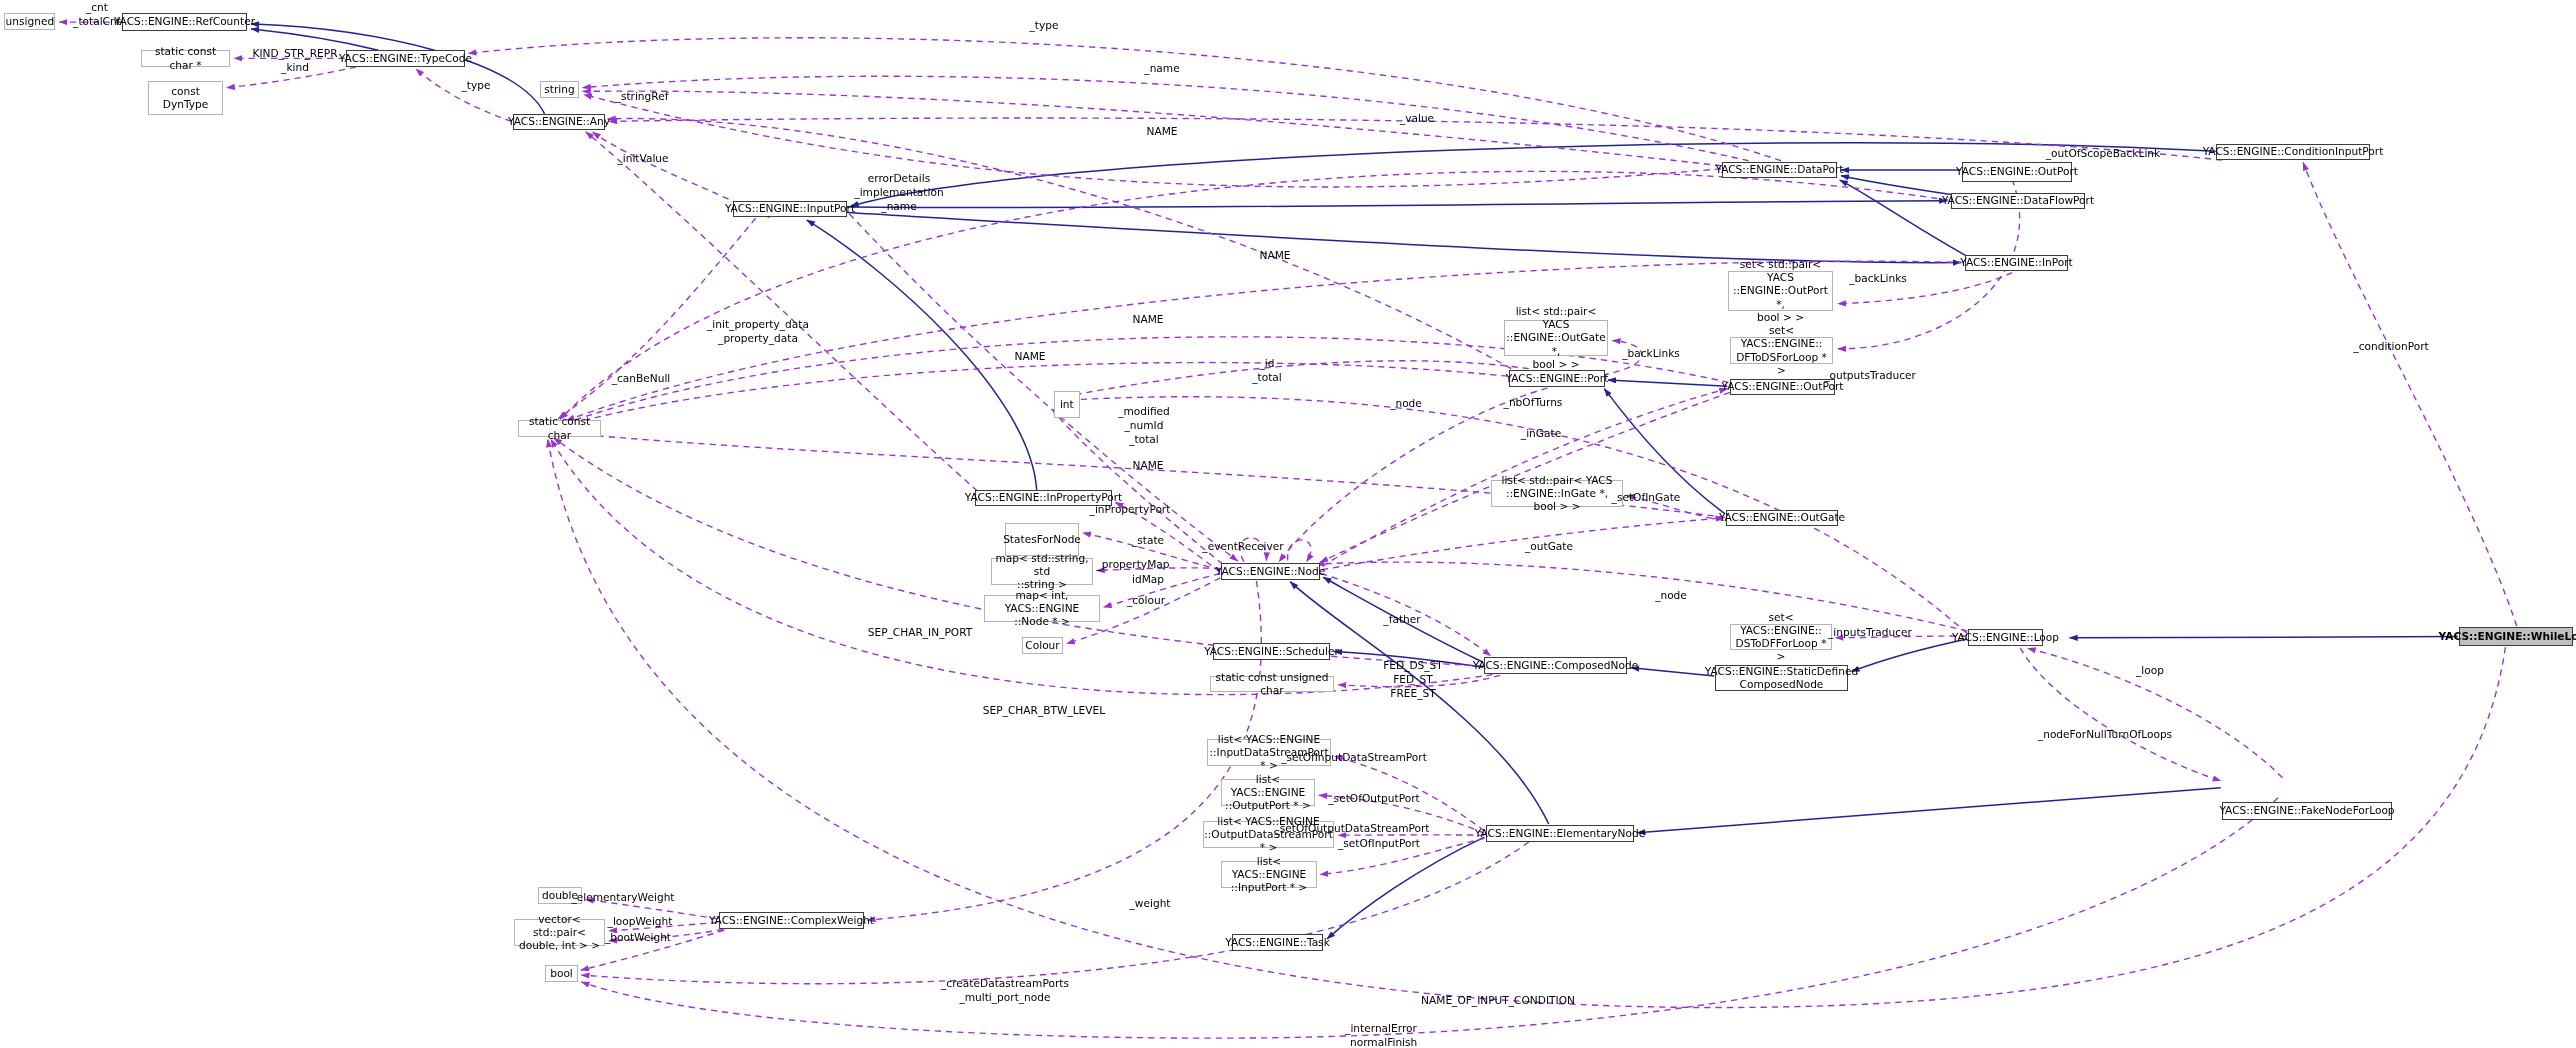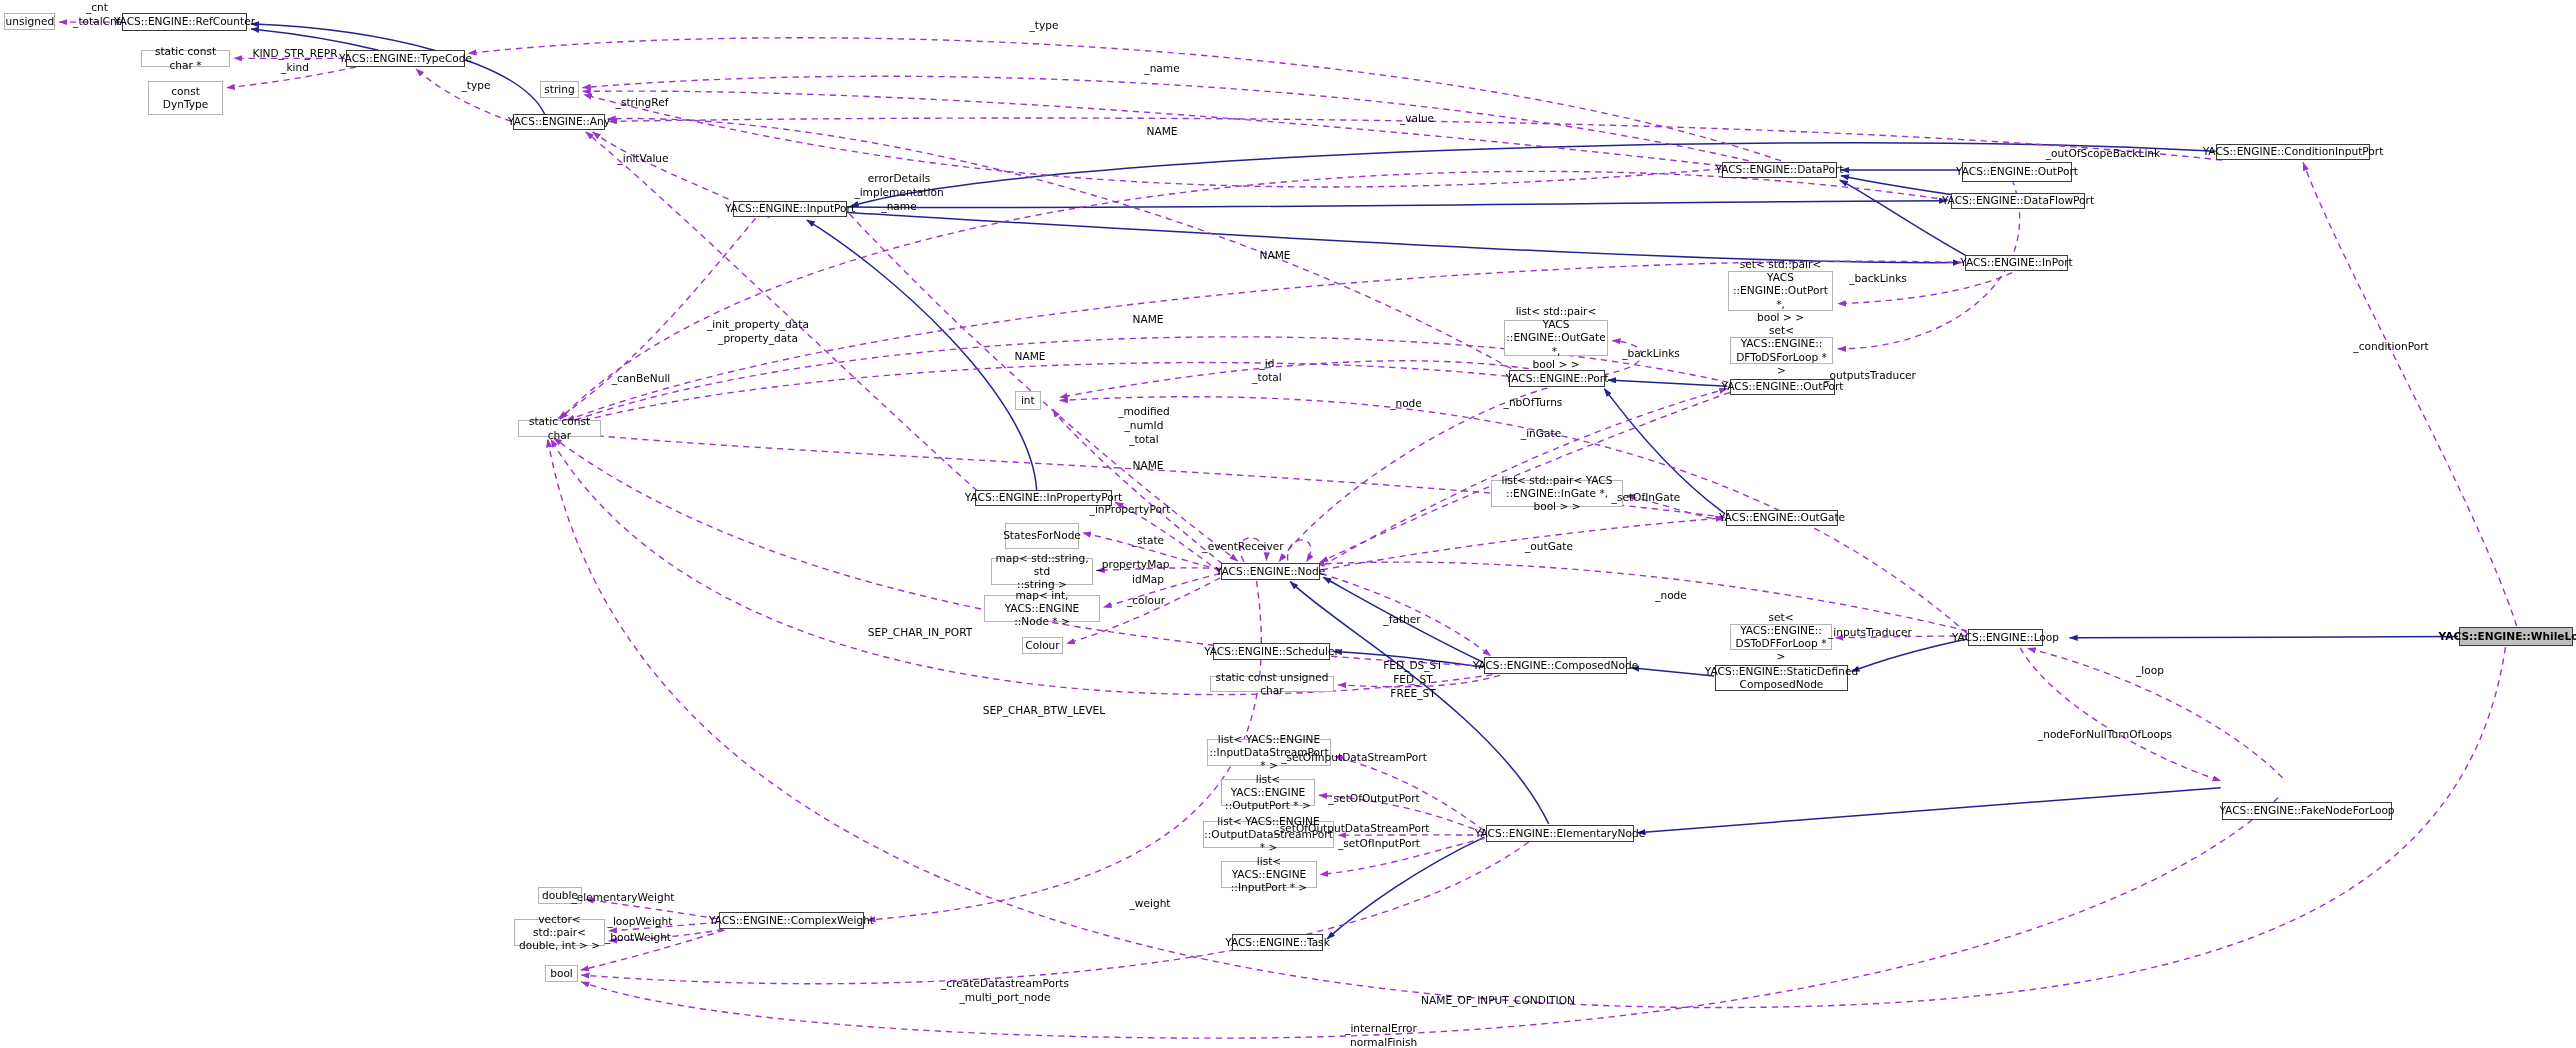--- a/index.html
+++ b/index.html
@@ -133,24 +133,24 @@
 <div class="node plain" style="left:1730px;top:337px;width:103px;height:27px">set&lt; YACS::ENGINE::
 DFToDSForLoop * &gt;</div>
 <div class="node plain" style="left:1504px;top:320px;width:104px;height:36px">list&lt; std::pair&lt; YACS
 ::ENGINE::OutGate *,
 bool &gt; &gt;</div>
 <div class="node" style="left:1509px;top:370px;width:96px;height:17px">YACS::ENGINE::Port</div>
 <div class="node" style="left:1730px;top:379px;width:105px;height:16px">YACS::ENGINE::OutPort</div>
 <div class="node plain" style="left:1491px;top:480px;width:132px;height:27px">list&lt; std::pair&lt; YACS
 ::ENGINE::InGate *, bool &gt; &gt;</div>
 <div class="node" style="left:1726px;top:510px;width:112px;height:16px">YACS::ENGINE::OutGate</div>
-<div class="node plain" style="left:1015px;top:391px;width:25.6px;height:19px">int</div>
+<div class="node plain" style="left:1054px;top:391px;width:25.6px;height:27px">int</div>
 <div class="node plain" style="left:518px;top:420px;width:83px;height:17px">static const char</div>
 <div class="node" style="left:975px;top:490px;width:137px;height:16px">YACS::ENGINE::InPropertyPort</div>
-<div class="node plain" style="left:1005px;top:523px;width:74px;height:26px">StatesForNode</div>
+<div class="node plain" style="left:1005px;top:523px;width:74px;height:33px">StatesForNode</div>
 <div class="node plain" style="left:991px;top:558px;width:102px;height:27px">map&lt; std::string, std
 ::string &gt;</div>
 <div class="node" style="left:1221px;top:563px;width:99px;height:17px">YACS::ENGINE::Node</div>
 <div class="node plain" style="left:984px;top:595px;width:116px;height:27px">map&lt; int, YACS::ENGINE
 ::Node * &gt;</div>
 <div class="node plain" style="left:1022px;top:637px;width:41px;height:17px">Colour</div>
 <div class="node" style="left:1213px;top:643px;width:117px;height:17px">YACS::ENGINE::Scheduler</div>
 <div class="node plain" style="left:1210px;top:676px;width:124px;height:16px">static const unsigned char</div>
 <div class="node" style="left:1484px;top:657px;width:143px;height:17px">YACS::ENGINE::ComposedNode</div>
 <div class="node" style="left:1715px;top:665px;width:133px;height:26px">YACS::ENGINE::StaticDefined
@@ -176,21 +176,21 @@
 <div class="node plain" style="left:545px;top:965px;width:33px;height:17px">bool</div>
 <div class="node" style="left:1232px;top:934px;width:91px;height:17px">YACS::ENGINE::Task</div>
 
 <div class="elabel" style="left:97px;top:1.2px">_cnt
 _totalCnt</div>
 <div class="elabel" style="left:295px;top:47px">KIND_STR_REPR
 _kind</div>
 <div class="elabel" style="left:476px;top:79px">_type</div>
 <div class="elabel" style="left:1044px;top:19px">_type</div>
 <div class="elabel" style="left:1162px;top:62px">_name</div>
-<div class="elabel" style="left:642px;top:96px">_stringRef</div>
+<div class="elabel" style="left:642px;top:90px">_stringRef</div>
 <div class="elabel" style="left:1417px;top:112px">_value</div>
 <div class="elabel" style="left:1162px;top:125px">NAME</div>
 <div class="elabel" style="left:643px;top:152px">_initValue</div>
 <div class="elabel" style="left:899px;top:172px">errorDetails
 _implementation
 _name</div>
 <div class="elabel" style="left:1275px;top:249px">NAME</div>
 <div class="elabel" style="left:2103px;top:147px">_outOfScopeBackLink</div>
 <div class="elabel" style="left:1878px;top:272px">_backLinks</div>
 <div class="elabel" style="left:1651px;top:347px">_backLinks</div>

